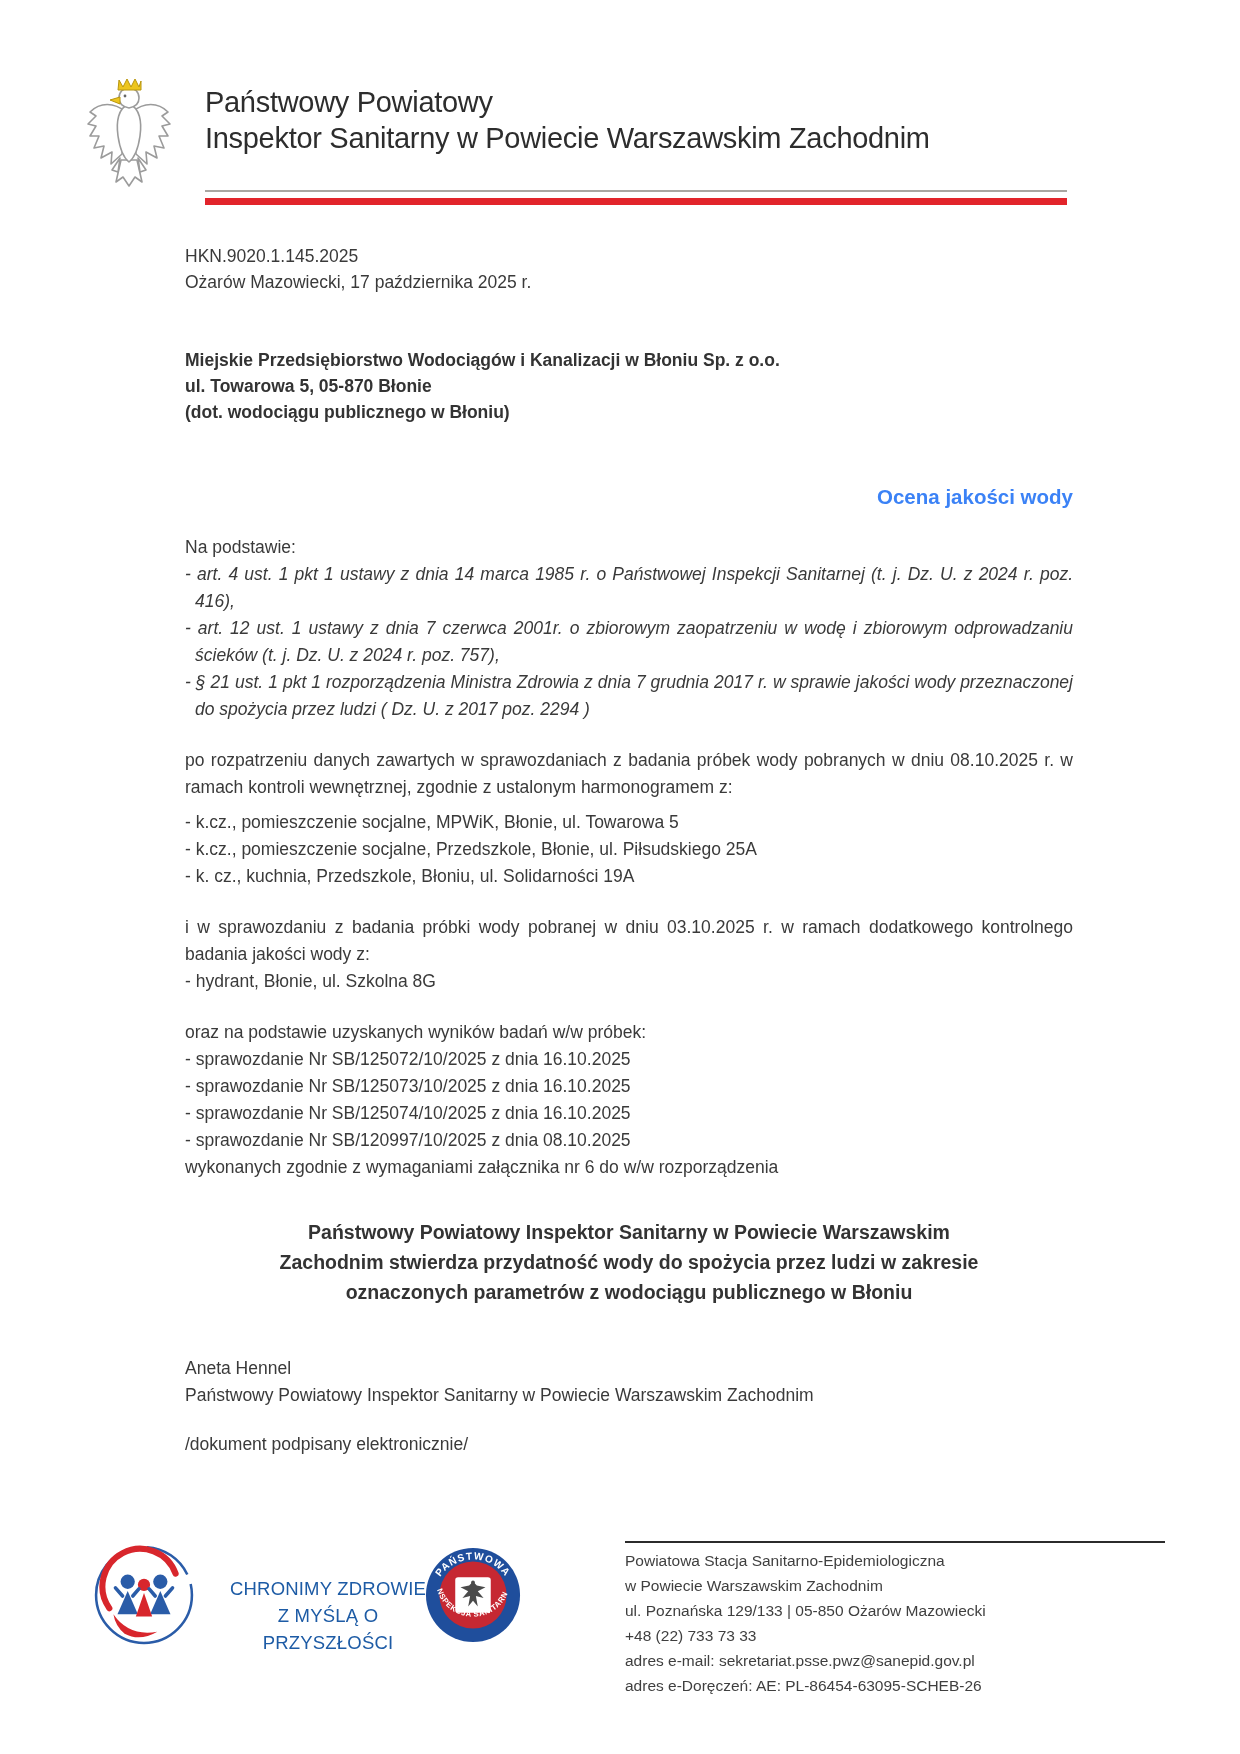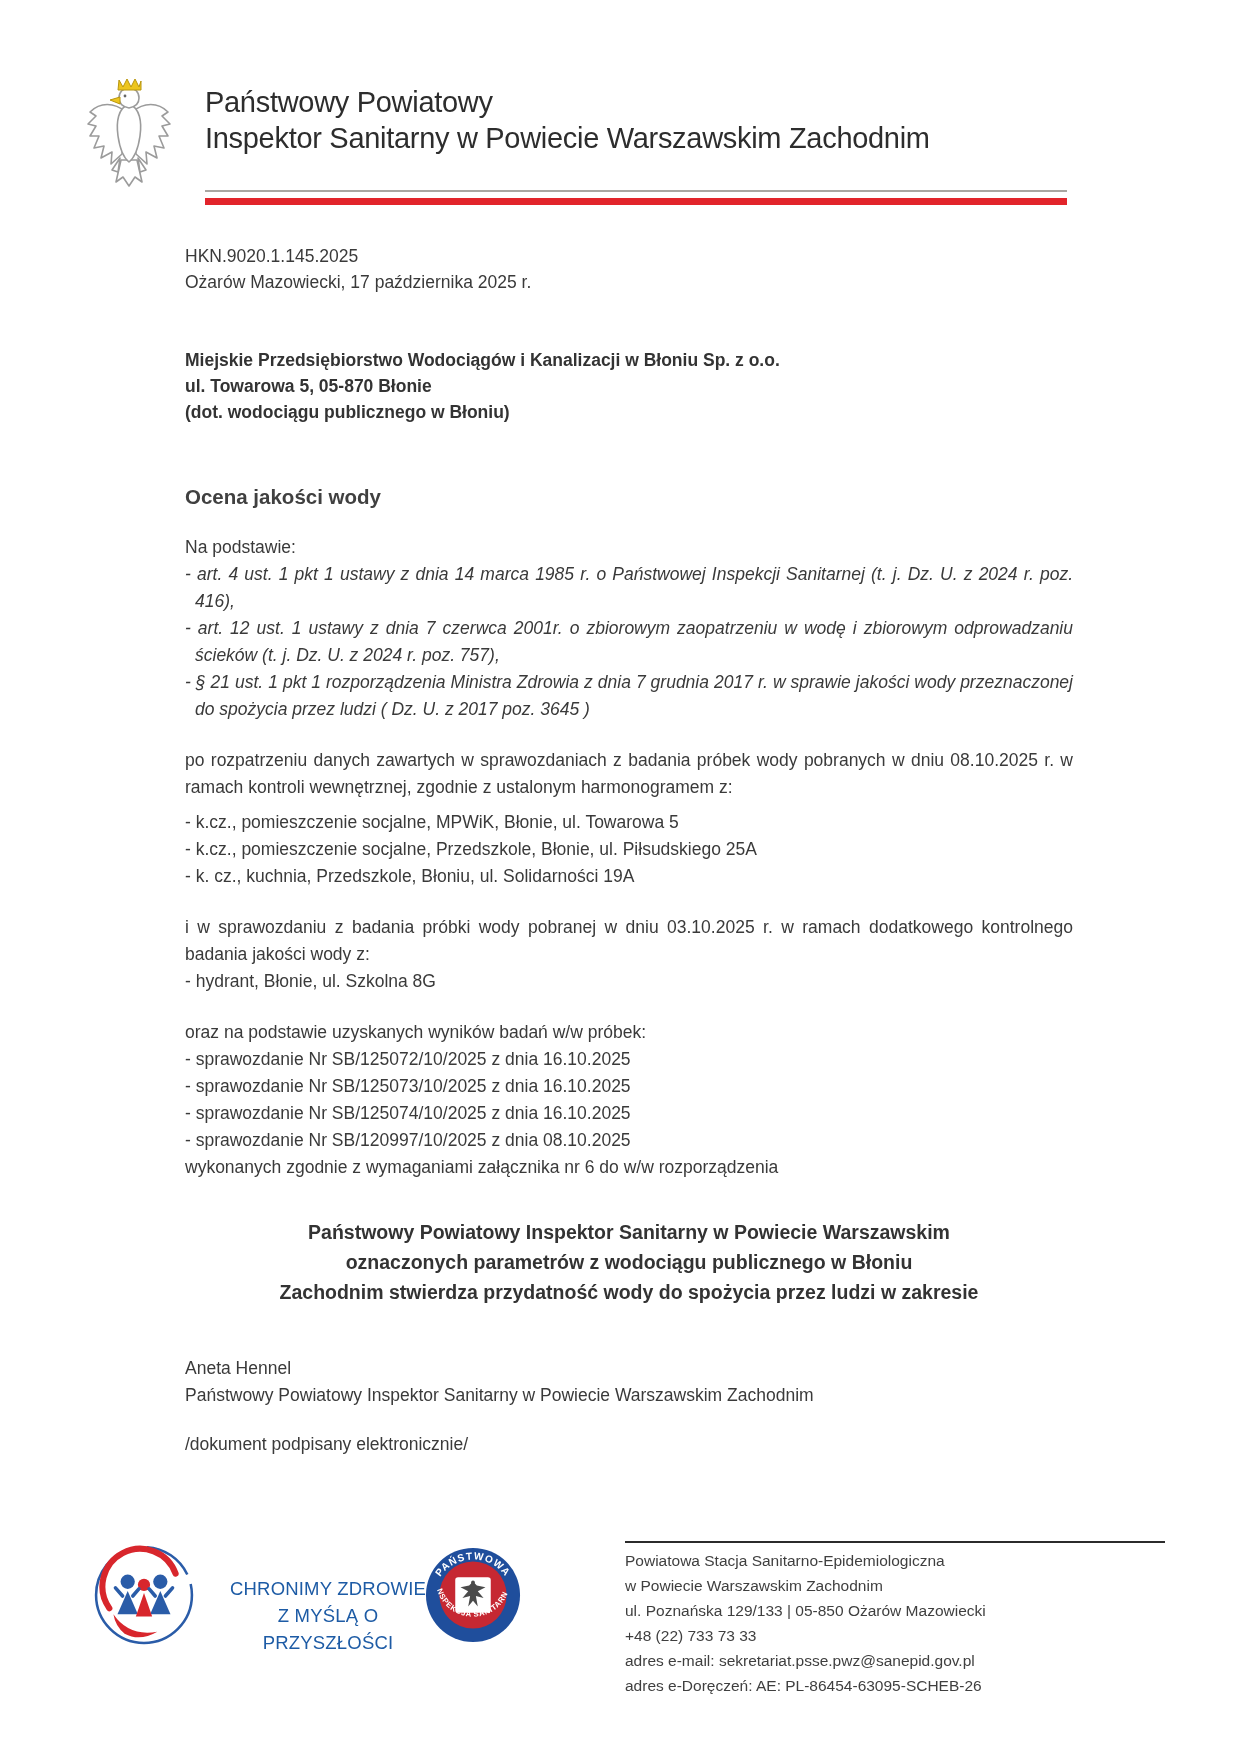--- a/index.html
+++ b/index.html
@@ -17,21 +17,21 @@
     position:absolute;left:205px;top:84px;width:900px;
     font-size:29px;line-height:36px;font-weight:500;color:#2d2d2d;
     letter-spacing:-0.3px;
   }
   .rule-thin{position:absolute;left:205px;top:190px;width:862px;height:2px;background:#a9a6a2;}
   .rule-red{position:absolute;left:205px;top:198px;width:862px;height:7px;}
   
   .content{position:absolute;left:185px;top:243px;width:888px;font-size:17.5px;line-height:27px;}
   .ref-line{line-height:26px;}
   .recipient{margin-top:52px;font-weight:bold;line-height:26px;color:#333;}
-  .doc-title{margin-top:58px;text-align:left;font-weight:bold;font-size:20.5px;color:#404040;}
+  .doc-title{margin-top:58px;text-align:right;font-weight:bold;font-size:20.5px;color:#3b82f6;}
   .basis-intro{margin-top:24px;}
   .hang{padding-left:10px;text-indent:-10px;text-align:justify;font-style:italic;}
   .just{text-align:justify;}
   .mt{margin-top:24px;}
   .mt-sm{margin-top:8px;}
   .statement{margin-top:36px;text-align:center;font-weight:bold;font-size:19.5px;line-height:30px;color:#333;}
   .signature{margin-top:48px;}
   .sig-note{margin-top:22px;}
   
   .footer{position:absolute;left:0;top:1535px;width:1240px;height:210px;}
@@ -87,41 +87,41 @@
       <div>Miejskie Przedsiębiorstwo Wodociągów i Kanalizacji w Błoniu Sp. z o.o.</div>
       <div>ul. Towarowa 5, 05-870 Błonie</div>
       <div>(dot. wodociągu publicznego w Błoniu)</div>
     </div>
 
     <div class="doc-title">Ocena jakości wody</div>
 
     <div class="basis-intro">Na podstawie:</div>
     <div class="hang">- art. 4 ust. 1 pkt 1 ustawy z dnia 14 marca 1985 r. o Państwowej Inspekcji Sanitarnej (t. j. Dz. U. z 2024 r. poz. 416),</div>
     <div class="hang">- art. 12 ust. 1 ustawy z dnia 7 czerwca 2001r. o zbiorowym zaopatrzeniu w wodę i zbiorowym odprowadzaniu ścieków  (t. j. Dz. U. z 2024 r. poz. 757),</div>
-    <div class="hang">- § 21 ust. 1 pkt 1 rozporządzenia Ministra Zdrowia z dnia 7 grudnia 2017 r. w sprawie jakości  wody przeznaczonej do spożycia przez ludzi ( Dz. U. z 2017 poz. 3645 )</div>
+    <div class="hang">- § 21 ust. 1 pkt 1 rozporządzenia Ministra Zdrowia z dnia 7 grudnia 2017 r. w sprawie jakości  wody przeznaczonej do spożycia przez ludzi ( Dz. U. z 2017 poz. 2294 )</div>
 
     <div class="just mt">po rozpatrzeniu danych zawartych w sprawozdaniach z badania próbek wody pobranych w  dniu 08.10.2025 r. w ramach kontroli wewnętrznej, zgodnie z ustalonym harmonogramem z:</div>
     <div class="mt-sm">- k.cz., pomieszczenie socjalne, MPWiK, Błonie, ul. Towarowa 5</div>
     <div>- k.cz., pomieszczenie socjalne, Przedszkole, Błonie, ul. Piłsudskiego 25A</div>
     <div>- k. cz., kuchnia, Przedszkole, Błoniu, ul. Solidarności 19A</div>
 
     <div class="just mt">i w sprawozdaniu z badania próbki wody pobranej w dniu 03.10.2025 r. w ramach dodatkowego kontrolnego badania jakości wody z:</div>
     <div>- hydrant, Błonie, ul. Szkolna 8G</div>
 
     <div class="mt">oraz na podstawie uzyskanych wyników badań w/w próbek:</div>
     <div>- sprawozdanie Nr SB/125072/10/2025 z dnia 16.10.2025</div>
     <div>- sprawozdanie Nr SB/125073/10/2025 z dnia 16.10.2025</div>
     <div>- sprawozdanie Nr SB/125074/10/2025 z dnia 16.10.2025</div>
     <div>- sprawozdanie Nr SB/120997/10/2025 z dnia 08.10.2025</div>
     <div>wykonanych zgodnie z wymaganiami załącznika nr 6 do w/w rozporządzenia</div>
 
     <div class="statement">
       <div>Państwowy Powiatowy Inspektor Sanitarny w Powiecie Warszawskim</div>
+      <div>Zachodnim stwierdza przydatność wody do spożycia przez ludzi w zakresie</div>
       <div>oznaczonych parametrów z wodociągu publicznego w Błoniu</div>
-      <div>Zachodnim stwierdza przydatność wody do spożycia przez ludzi w zakresie</div>
     </div>
 
     <div class="signature">
       <div>Aneta Hennel</div>
       <div>Państwowy Powiatowy Inspektor Sanitarny w Powiecie Warszawskim Zachodnim</div>
     </div>
     <div class="sig-note">/dokument podpisany elektronicznie/</div>
 
   </div>
 

